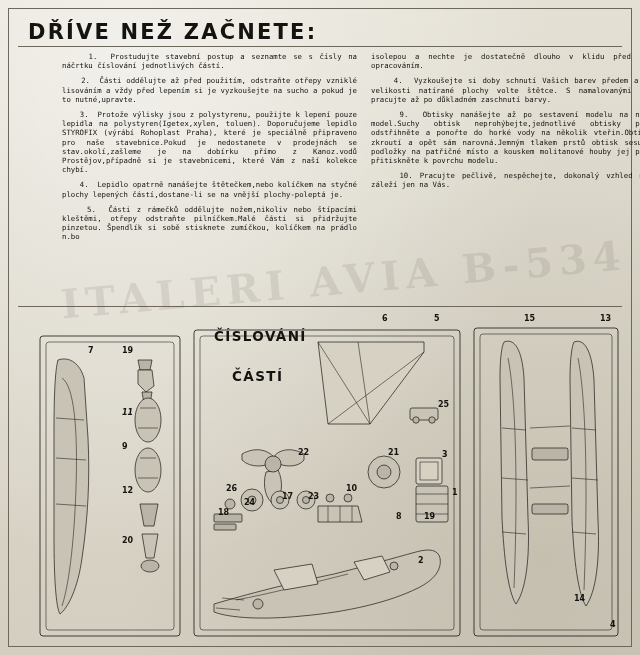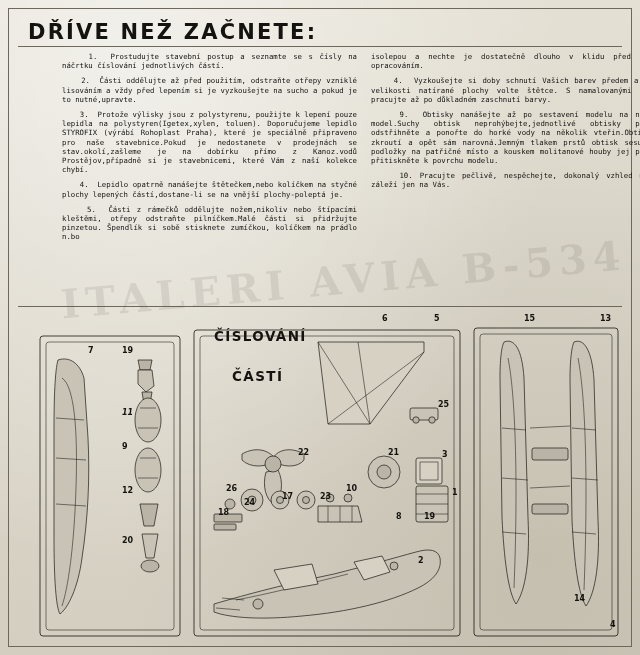--- a/index.html
+++ b/index.html
@@ -291,21 +291,21 @@
     <div class="label" style="left:416px; top:6px;">5</div>
     <div class="label" style="left:506px; top:6px;">15</div>
     <div class="label" style="left:582px; top:6px;">13</div>
     <div class="label" style="left:420px; top:92px;">25</div>
     <div class="label" style="left:256px; top:140px;margin-left:24px;">22</div>
     <div class="label" style="left:370px; top:140px;">21</div>
     <div class="label" style="left:424px; top:142px;">3</div>
     <div class="label" style="left:208px; top:176px;">26</div>
     <div class="label" style="left:226px; top:190px;">24</div>
     <div class="label" style="left:264px; top:184px;">17</div>
-    <div class="label" style="left:290px; top:184px;margin-left:12px;">23</div>
+    <div class="label" style="left:290px; top:184px;">23</div>
     <div class="label" style="left:328px; top:176px;">10</div>
     <div class="label" style="left:434px; top:180px;">1</div>
     <div class="label" style="left:200px; top:200px;">18</div>
     <div class="label" style="left:406px; top:204px;">19</div>
     <div class="label" style="left:378px; top:204px;">8</div>
     <div class="label" style="left:400px; top:248px;">2</div>
     <div class="label" style="left:556px; top:286px;">14</div>
     <div class="label" style="left:592px; top:312px;">4</div>
   </div>
 </div>

